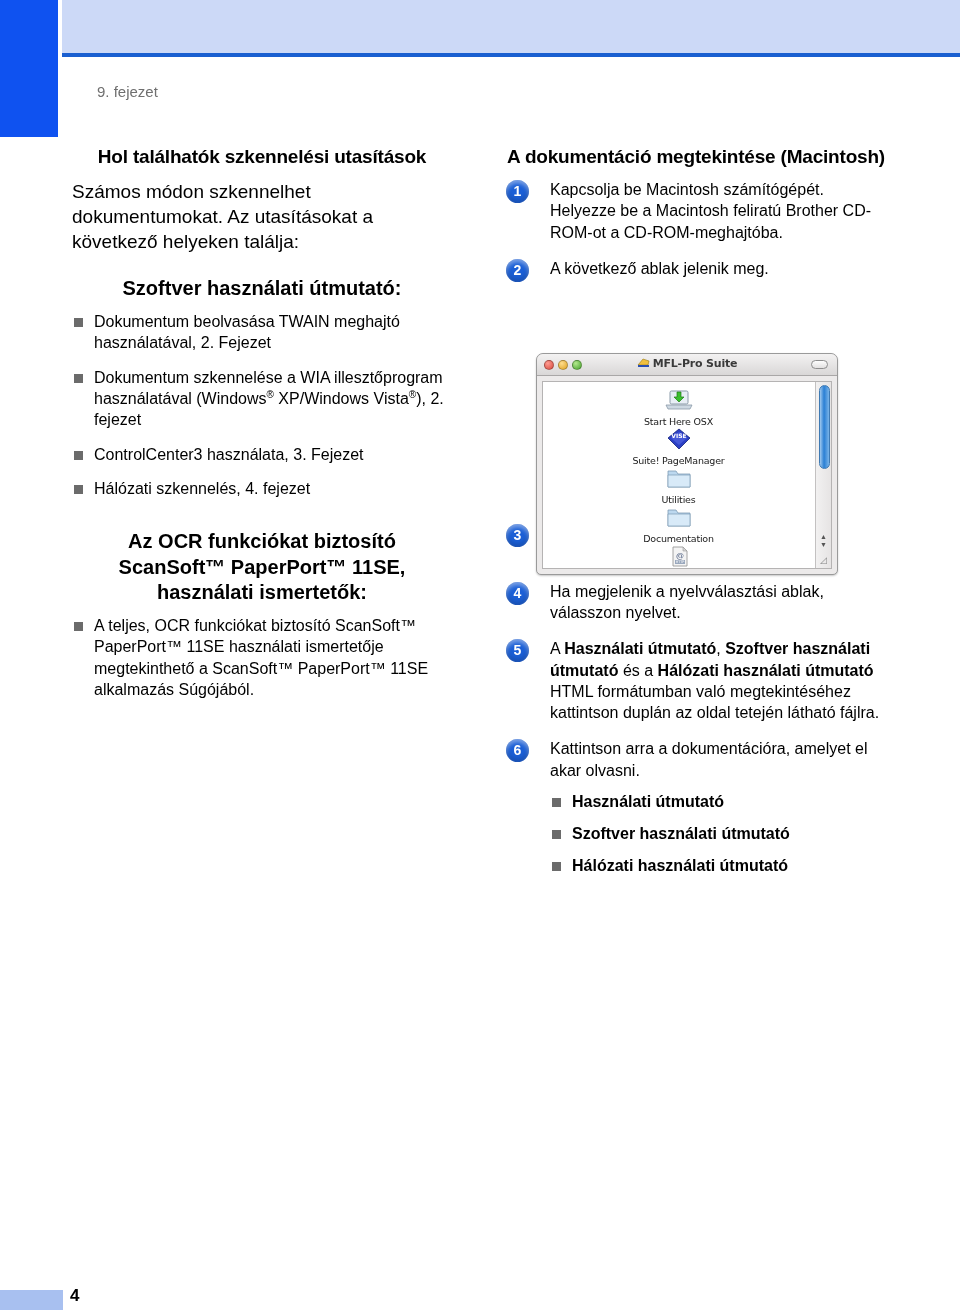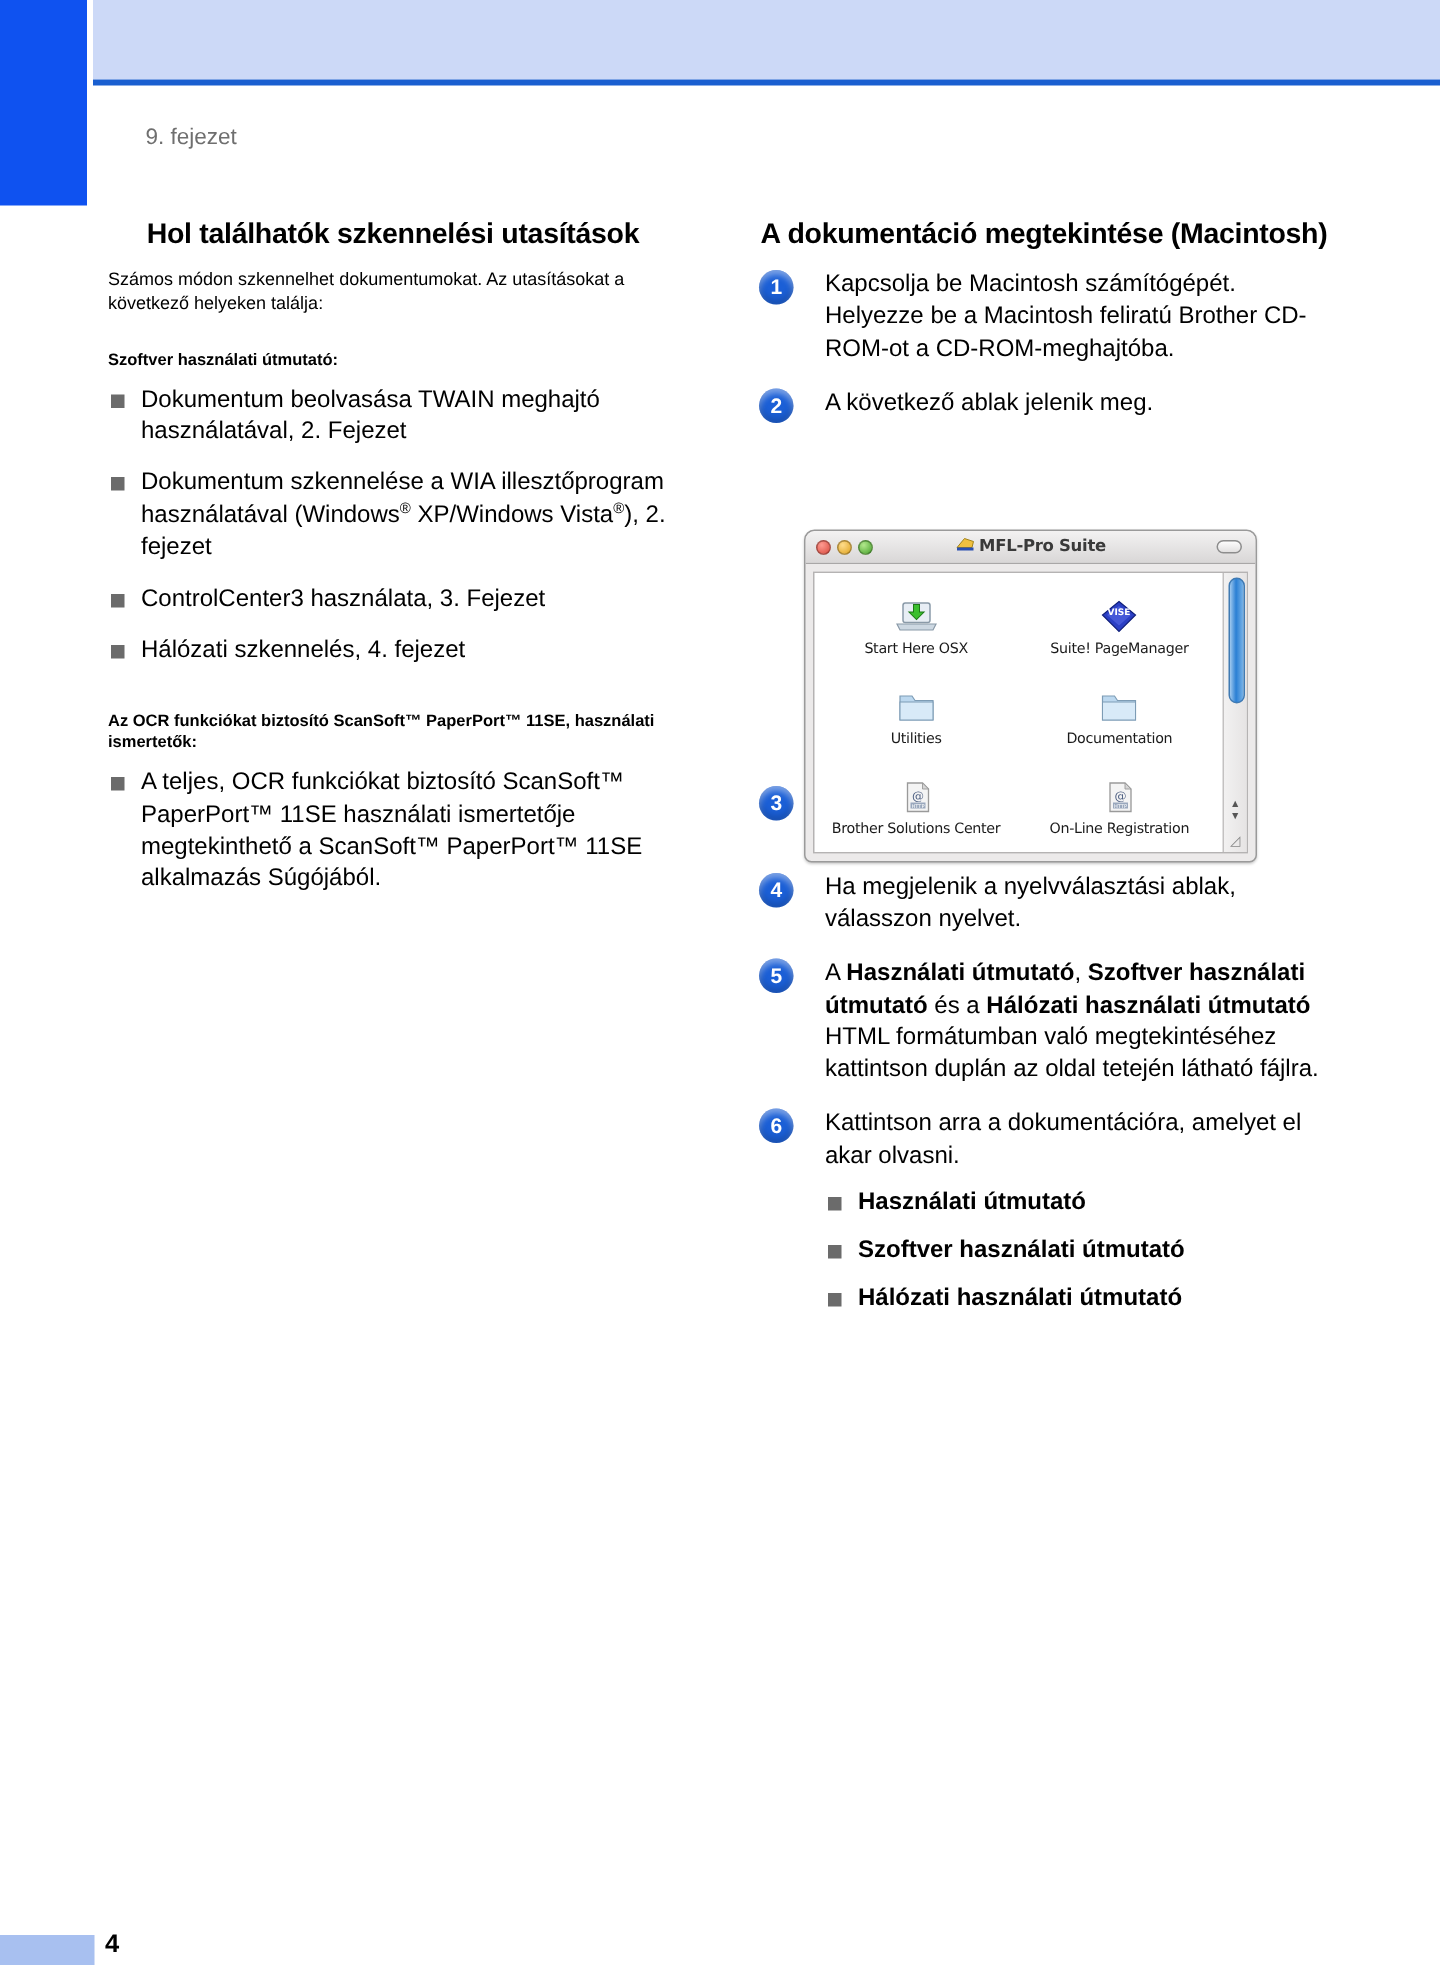--- a/index.html
+++ b/index.html
@@ -61,27 +61,28 @@
 
   h1.section {
     font-size: 19px;
     font-weight: bold;
     margin: 0 0 11px 0;
     line-height: 1.22;
     letter-spacing: -0.2px;
     text-align: center;
   }
   h2.subhead {
-    font-size: 11px;
+    font-size: 20px;
     font-weight: bold;
     margin: 22px 0 9px 0;
     line-height: 1.28;
+    text-align: center;
   }
   p.body {
-    font-size: 12px;
+    font-size: 19px;
     line-height: 1.32;
     margin: 0 0 12px 0;
   }
 
   
   ul.sq {
     list-style: none;
     margin: 0; padding: 0;
   }
   ul.sq > li {
@@ -188,21 +189,21 @@
   .mac-body {
     position: absolute;
     left: 5px; right: 5px; top: 27px; bottom: 5px;
     background: #ffffff;
     border: 1px solid #b5b3b3;
   }
   .icon-grid {
     position: absolute;
     left: 0; right: 17px; top: 6px; bottom: 0;
     display: grid;
-    grid-template-columns: 1fr 1fr;
+    grid-template-columns: 1fr;
     grid-template-rows: 1fr 1fr 1fr;
   }
   .fi {
     display: flex;
     flex-direction: column;
     align-items: center;
     justify-content: center;
     gap: 2px;
   }
   .fi-label {

